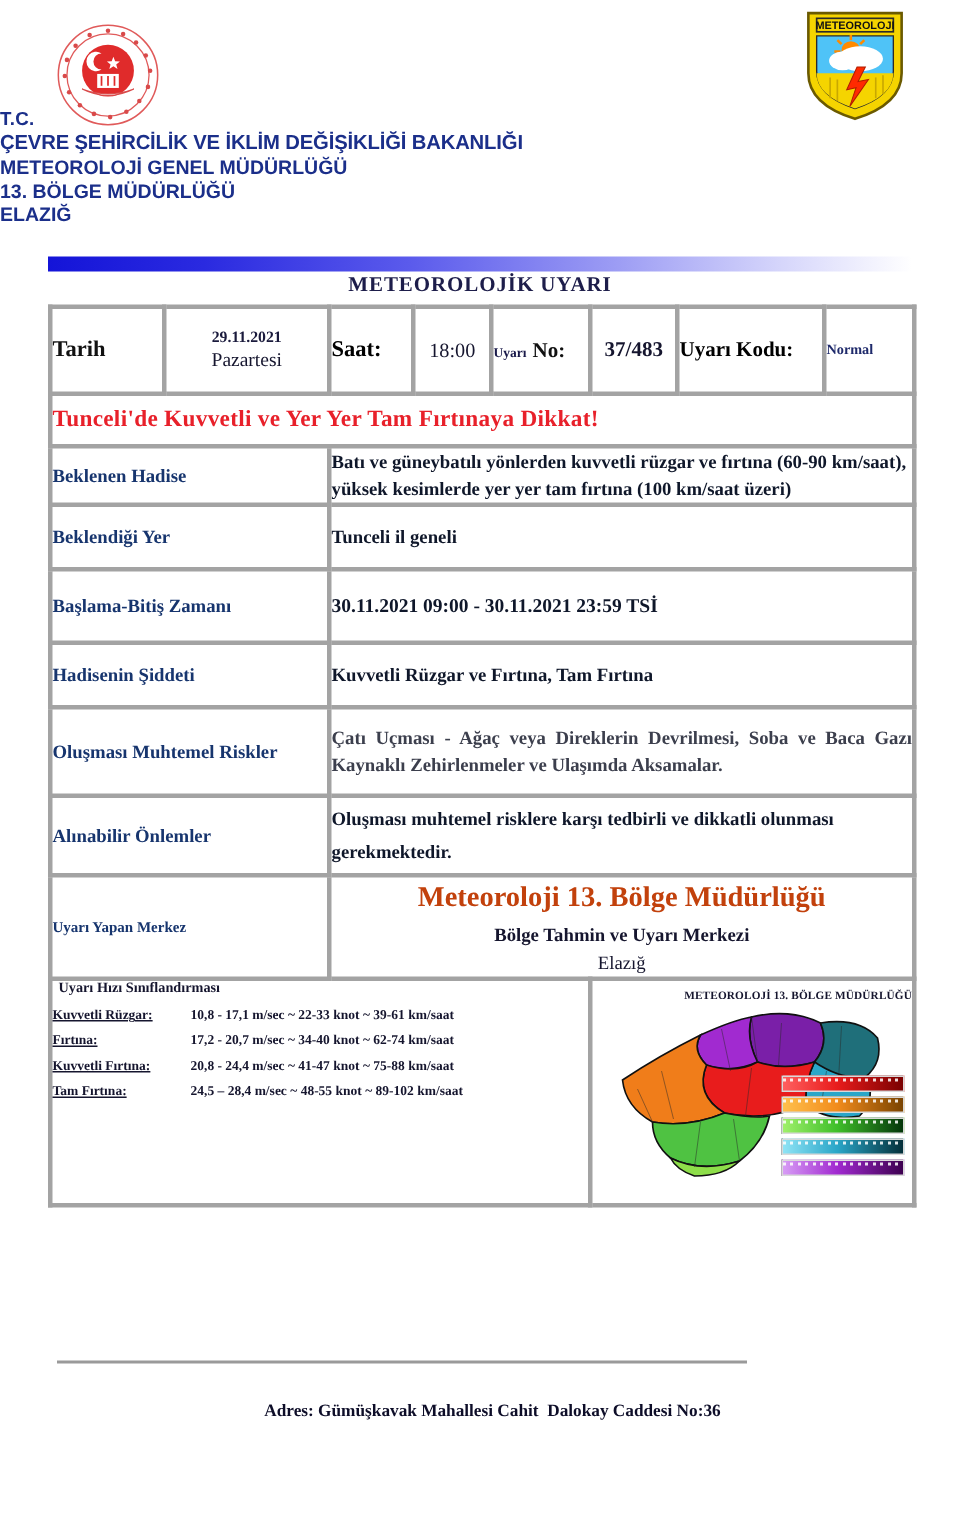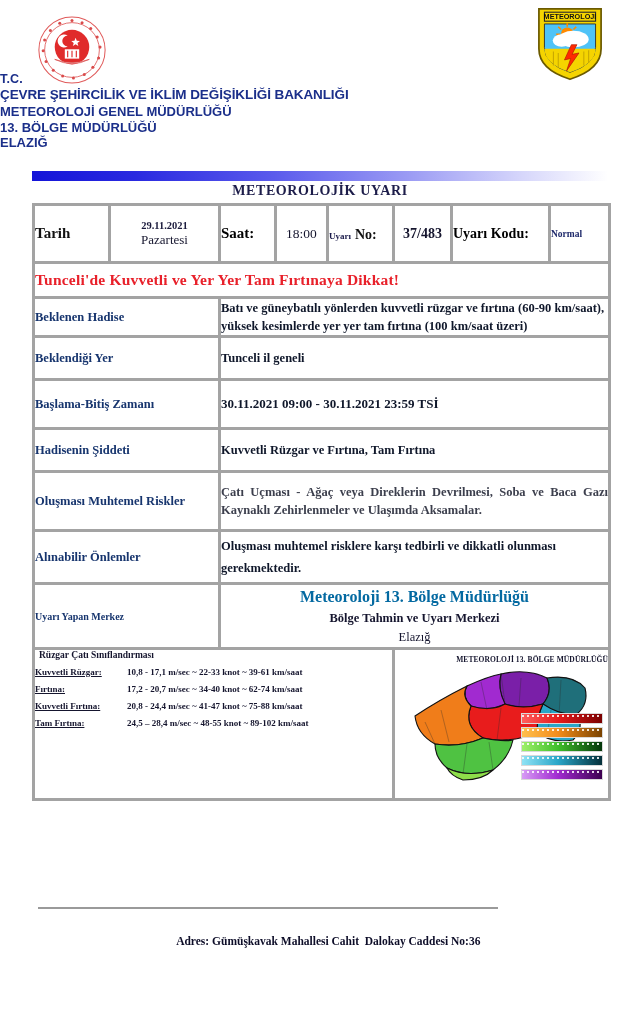--- a/index.html
+++ b/index.html
@@ -121,21 +121,21 @@
   }
   .rowvalue.bold{font-weight:bold;}
   .rowvalue.justify{text-align:justify;color:#3c3f4d;font-weight:bold;}
   .rowvalue.big{font-size:13px;font-weight:bold;}
 
   .center-block{
     text-align:center;
     padding:6px 4px 8px 4px;
     line-height:1.5;
   }
-  .center-block .c1{font-size:16px;font-weight:bold;color:#0369a1;}
+  .center-block .c1{font-size:19px;font-weight:bold;color:#c2410c;}
   .center-block .c2{font-size:12.5px;font-weight:bold;color:#15152e;}
   .center-block .c3{font-size:12.5px;font-weight:normal;color:#15152e;}
   .lbl-merkez{
     font-size:10px;font-weight:bold;color:#17356e;
     padding-left:10px;
   }
 
   
   .bottom-row td{height:148px;vertical-align:top;}
   .wind-box{padding:8px 6px 4px 10px;}
@@ -341,21 +341,21 @@
       <td colspan="2" class="lbl-merkez">Uyarı Yapan Merkez</td>
       <td colspan="6" class="center-block">
         <div class="c1">Meteoroloji 13. Bölge Müdürlüğü</div>
         <div class="c2">Bölge Tahmin ve Uyarı Merkezi</div>
         <div class="c3">Elazığ</div>
       </td>
     </tr>
 
     <tr class="bottom-row">
       <td colspan="5" class="wind-box">
-        <div class="wind-title">Rüzgar Çatı Sınıflandırması</div>
+        <div class="wind-title">Uyarı Hızı Sınıflandırması</div>
 
         <div class="wind-line">
           <span class="wind-name">Kuvvetli Rüzgar:</span>
           <span class="wind-val">10,8 - 17,1 m/sec ~ 22-33 knot ~ 39-61 km/saat</span>
         </div>
         <div class="wind-line">
           <span class="wind-name">Fırtına:</span>
           <span class="wind-val">17,2 - 20,7 m/sec ~ 34-40 knot ~ 62-74 km/saat</span>
         </div>
         <div class="wind-line">

